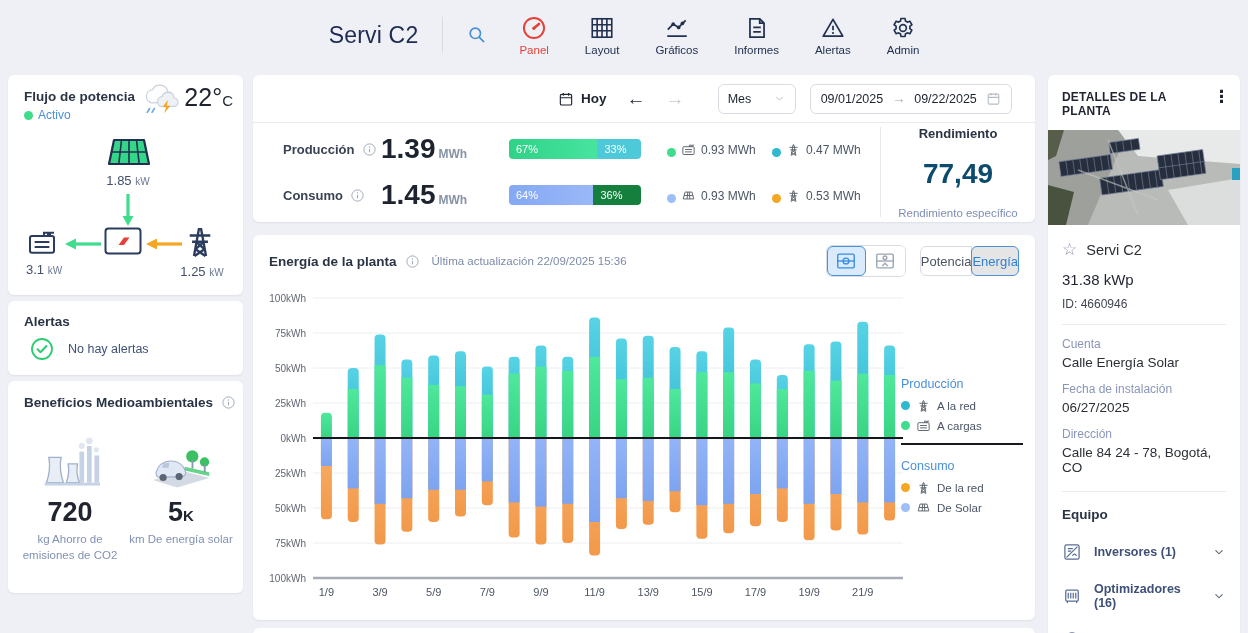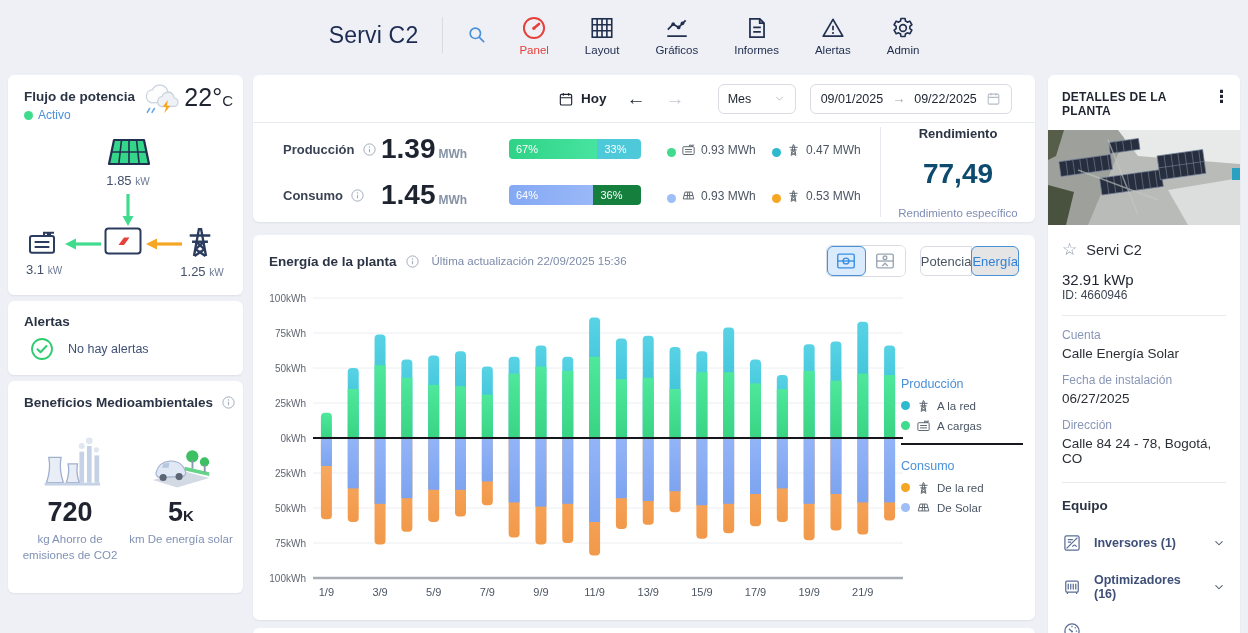--- a/index.html
+++ b/index.html
@@ -92,21 +92,21 @@
 #card-next{left:253px;top:628px;width:782px;height:24px}
 
 #card-details{left:1048px;top:75px;width:192px;height:700px}
 .det-head{display:flex;align-items:flex-start;justify-content:space-between;padding:15px 10px 12px 14px}
 .det-title{font-size:12px;font-weight:700;color:#1f2430;letter-spacing:.2px}
 .kebab{font-size:17px;font-weight:700;color:#1f2430;cursor:pointer;line-height:.8}
 .det-body{padding:0 14px}
 .star-row{display:flex;align-items:center;gap:9px;margin-top:14px;font-size:14.5px;color:#2b2f36}
 .star{font-size:17px;color:#8a94a6;cursor:pointer}
 .capacity{font-size:15px;color:#1f2430;margin-top:11px}
-.plant-id{font-size:12px;color:#3f4652;}
+.plant-id{font-size:12px;color:#3f4652;margin-top:9px}
 .hr{border-top:1px solid #e8eaee;margin-top:13px}
 .f-label{font-size:12px;color:#8a96b8;margin-top:12px}
 .f-value{font-size:13.5px;color:#2b2f36;margin-top:4px}
 .equip-title{font-size:13.5px;font-weight:700;color:#2b3445;margin-top:15px}
 .equip-row{display:flex;align-items:center;gap:12px;margin-top:20px;cursor:pointer}
 .equip-row .el{font-size:12.5px;color:#3f5078;font-weight:600}
 .equip-row .chev{margin-left:auto;color:#55606e}
 
 .info{width:15px;height:15px;cursor:pointer}
 </style>
@@ -731,21 +731,21 @@
       </g>
       <rect x="184" y="38" width="8" height="12" fill="#2aa1c0"></rect>
       <path d="M30 40 L110 70 M60 10 L90 85" stroke="#c6c9c5" stroke-width="1.5" opacity="0.6"></path>
     </svg>
   </div>
   <div class="det-body">
     <div class="star-row">
       <span class="star">☆</span>
       <span>Servi C2</span>
     </div>
-    <div class="capacity">32.91 kWp</div>
+    <div class="capacity">31.38 kWp</div>
     <div class="plant-id">ID: 4660946</div>
     <div class="hr"></div>
     <div class="f-label">Cuenta</div>
     <div class="f-value">Calle Energía Solar</div>
     <div class="f-label">Fecha de instalación</div>
     <div class="f-value">06/27/2025</div>
     <div class="f-label">Dirección</div>
     <div class="f-value">Calle 84 24 - 78, Bogotá, CO</div>
     <div class="hr" style="margin-top:16px"></div>
     <div class="equip-title">Equipo</div>

